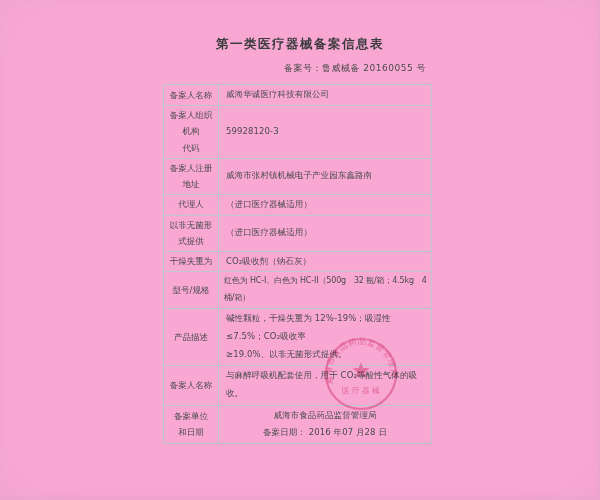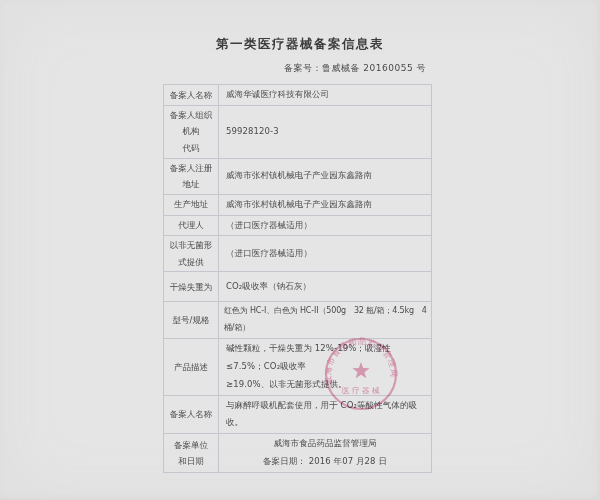--- a/index.html
+++ b/index.html
@@ -6,21 +6,21 @@
   html, body { width: 600px; height: 500px; }
   body {
     font-family: "DejaVu Sans", "Liberation Sans", sans-serif;
     background: #ffffff;
     position: relative;
     overflow: hidden;
   }
   .page {
     position: absolute;
     inset: 0;
-    background: #e5e5e5;
+    background: #f9a8d4;
     box-shadow: inset 0 0 70px rgba(140,140,145,0.07), inset -2px -2px 6px rgba(160,160,165,0.10);
   }
   .doc-title {
     position: absolute;
     top: 36px;
     left: 0;
     width: 600px;
     text-align: center;
     font-size: 12.5px;
     font-weight: bold;
@@ -108,34 +108,30 @@
         <tr>
           <td class="label">备案人组织机构
 代码</td>
           <td class="value">59928120-3</td>
         </tr>
         <tr>
           <td class="label">备案人注册地址</td>
           <td class="value">威海市张村镇机械电子产业园东鑫路南</td>
         </tr>
         <tr>
-          <td class="label">生产地址</td>
-          <td class="value">威海市张村镇机械电子产业园东鑫路南</td>
-        </tr>
-        <tr>
           <td class="label">代理人</td>
           <td class="value">（进口医疗器械适用）</td>
         </tr>
         <tr>
           <td class="label">以非无菌形式提供</td>
           <td class="value">（进口医疗器械适用）</td>
         </tr>
         <tr>
           <td class="label">干燥失重为</td>
-          <td class="value">CO₂吸收率（钠石灰）</td>
+          <td class="value">CO₂吸收剂（钠石灰）</td>
         </tr>
         <tr>
           <td class="label">型号/规格</td>
           <td class="value tight">红色为 HC-I、白色为 HC-II（500g　32 瓶/箱；4.5kg　4 桶/箱）</td>
         </tr>
         <tr>
           <td class="label">产品描述</td>
           <td class="value">碱性颗粒，干燥失重为 12%-19%；吸湿性≤7.5%；CO₂吸收率
 ≥19.0%、以非无菌形式提供。</td>
         </tr>

